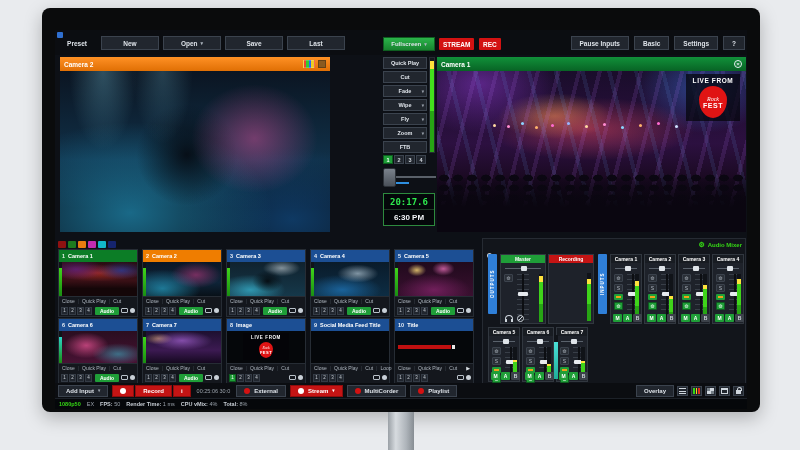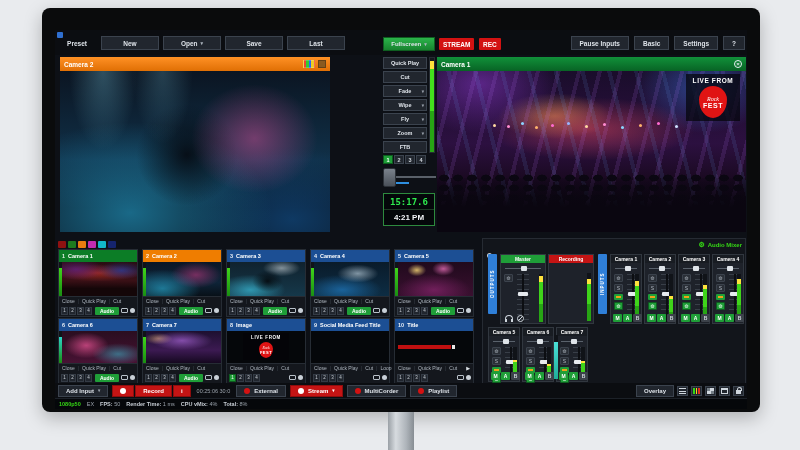--- a/index.html
+++ b/index.html
@@ -249,22 +249,22 @@
             <div class="bank">2</div>
             <div class="bank">3</div>
             <div class="bank">4</div>
           </div>
         <div class="tbar">
           <div class="tbar-track"></div>
           <div class="tbar-blue"></div>
           <div class="tbar-knob"></div>
         </div>
         <div class="clock">
-          <span class="tc">15:17.6</span>
-          <span class="tm">4:21 PM</span>
+          <span class="tc">20:17.6</span>
+          <span class="tm">6:30 PM</span>
         </div>
       </div>
 
       <div class="win" style="left:382px; width:309px;">
         <div class="win-title green">
           <span>Camera 1</span>
           <span class="title-spacer"></span>
           <span class="circle-x-icon">×</span>
         </div>
         <div class="video scene-program">

